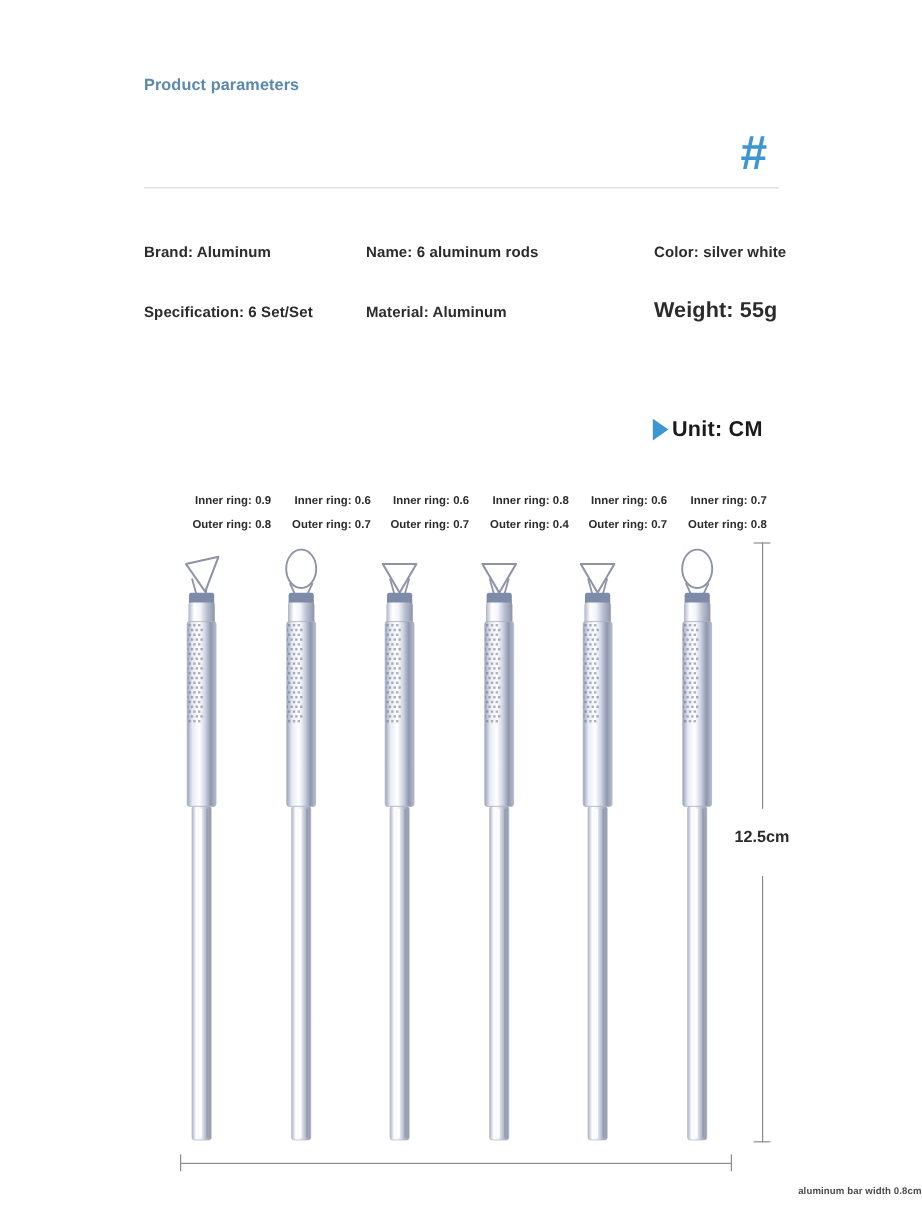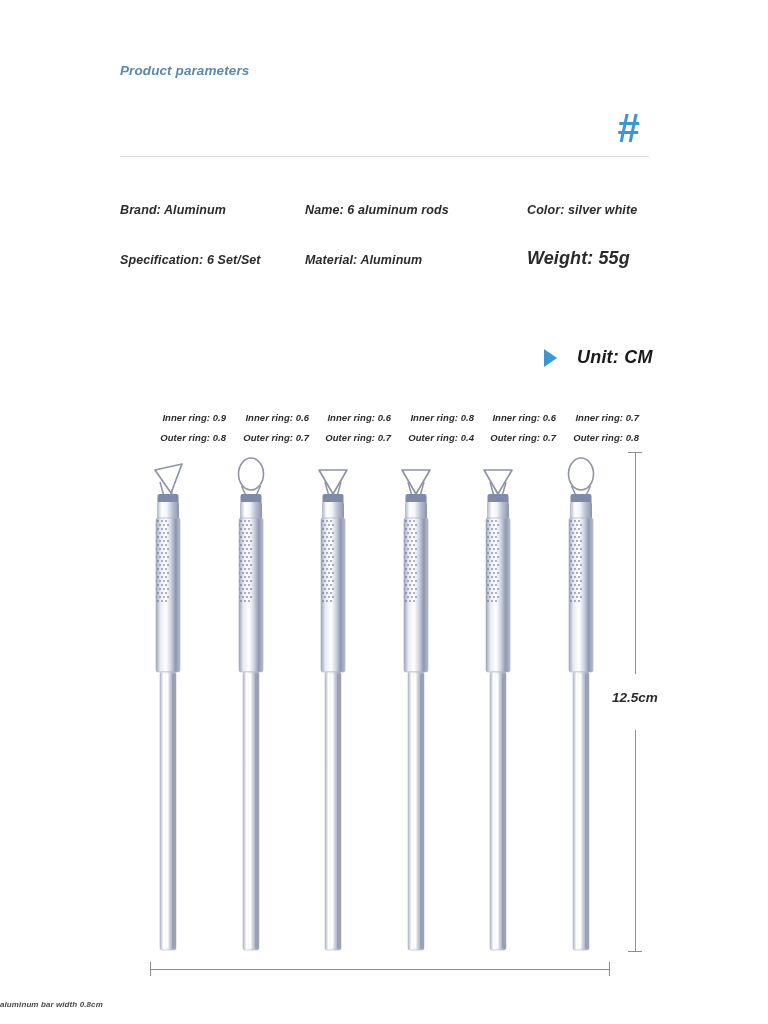--- a/index.html
+++ b/index.html
@@ -2,21 +2,21 @@
 <html><head>
 <meta charset="utf-8">
 <style>
   * { margin:0; padding:0; box-sizing:border-box; }
   html, body {
     width:768px; height:1024px;
     background:#ffffff;
     font-family:"Liberation Sans", sans-serif;
     overflow:hidden;
   }
-  #page { position:relative; width:768px; height:1024px; background:#fff;font-style:italic; }
+  #page { position:relative; width:768px; height:1024px; background:#fff; }
 
   
   .kicker {
     position:absolute; left:120px; top:63px;
     font-size:13.5px; font-weight:600; color:#5b89ad;
     letter-spacing:.1px; white-space:nowrap;
   }
   .title-block { position:absolute; left:120px; top:103px; }
   .title-line {
     font-size:19px; font-weight:700; color:#b3b3b3;
@@ -35,33 +35,33 @@
   
   .spec-row { position:absolute; left:0; width:768px; }
   .spec-row.r1 { top:203px; }
   .spec-row.r2 { top:253px; }
   .spec {
     position:absolute; font-size:12.5px; font-weight:600;
     color:#2b2b2b; white-space:nowrap; letter-spacing:.1px;
   }
   .spec.c1 { left:120px; }
   .spec.c2 { left:305px; }
-  .spec.c3 { left:527px; }
+  .spec.c3 { left:545px; }
   .spec.big { font-size:18px; font-weight:700; top:-5px; }
 
   .features {
     position:absolute; left:126px; top:303px;
     font-size:10.5px; font-weight:600; color:#333;
     white-space:nowrap; letter-spacing:.05px;
   }
 
   
   .unit-badge {
     position:absolute; left:544px; top:347px;
-    display:flex; align-items:center; gap:20px;
+    display:flex; align-items:center; gap:3px;
   }
   .unit-tri {
     width:0; height:0;
     border-top:9px solid transparent;
     border-bottom:9px solid transparent;
     border-left:13px solid #3d96d4;
   }
   .unit-text {
     font-size:18px; font-weight:700; color:#1a1a1a;
     letter-spacing:.2px; white-space:nowrap;
@@ -89,22 +89,22 @@
     position:absolute; left:612px; top:690px;
     font-size:13.5px; font-weight:600; color:#2b2b2b; white-space:nowrap;
   }
 
   .hdim { position:absolute; left:150px; top:962px; width:460px; height:14px; }
   .hdim .hline { position:absolute; left:0; top:7px; width:460px; height:1px; background:#8d8d8d; }
   .hdim .cap { position:absolute; top:0; width:1px; height:14px; background:#8d8d8d; }
   .hdim .cap.l { left:0; }
   .hdim .cap.r { left:459px; }
   .hdim-label {
-    position:absolute; left:0; top:988px; width:768px; text-align:left;
-    font-size:8px; font-weight:600; color:#4a4a4a; letter-spacing:.1px;margin-top:12px;
+    position:absolute; left:0; top:988px; width:768px; text-align:right;
+    font-size:8px; font-weight:600; color:#4a4a4a; letter-spacing:.1px;
   }
 
   .watermark {
     position:absolute; left:0; top:768px; width:768px; text-align:center;
     font-size:28px; font-weight:700; color:rgba(120,120,130,.12);
     letter-spacing:1px; pointer-events:none;
   }
 </style>
 </head>
 <body>

